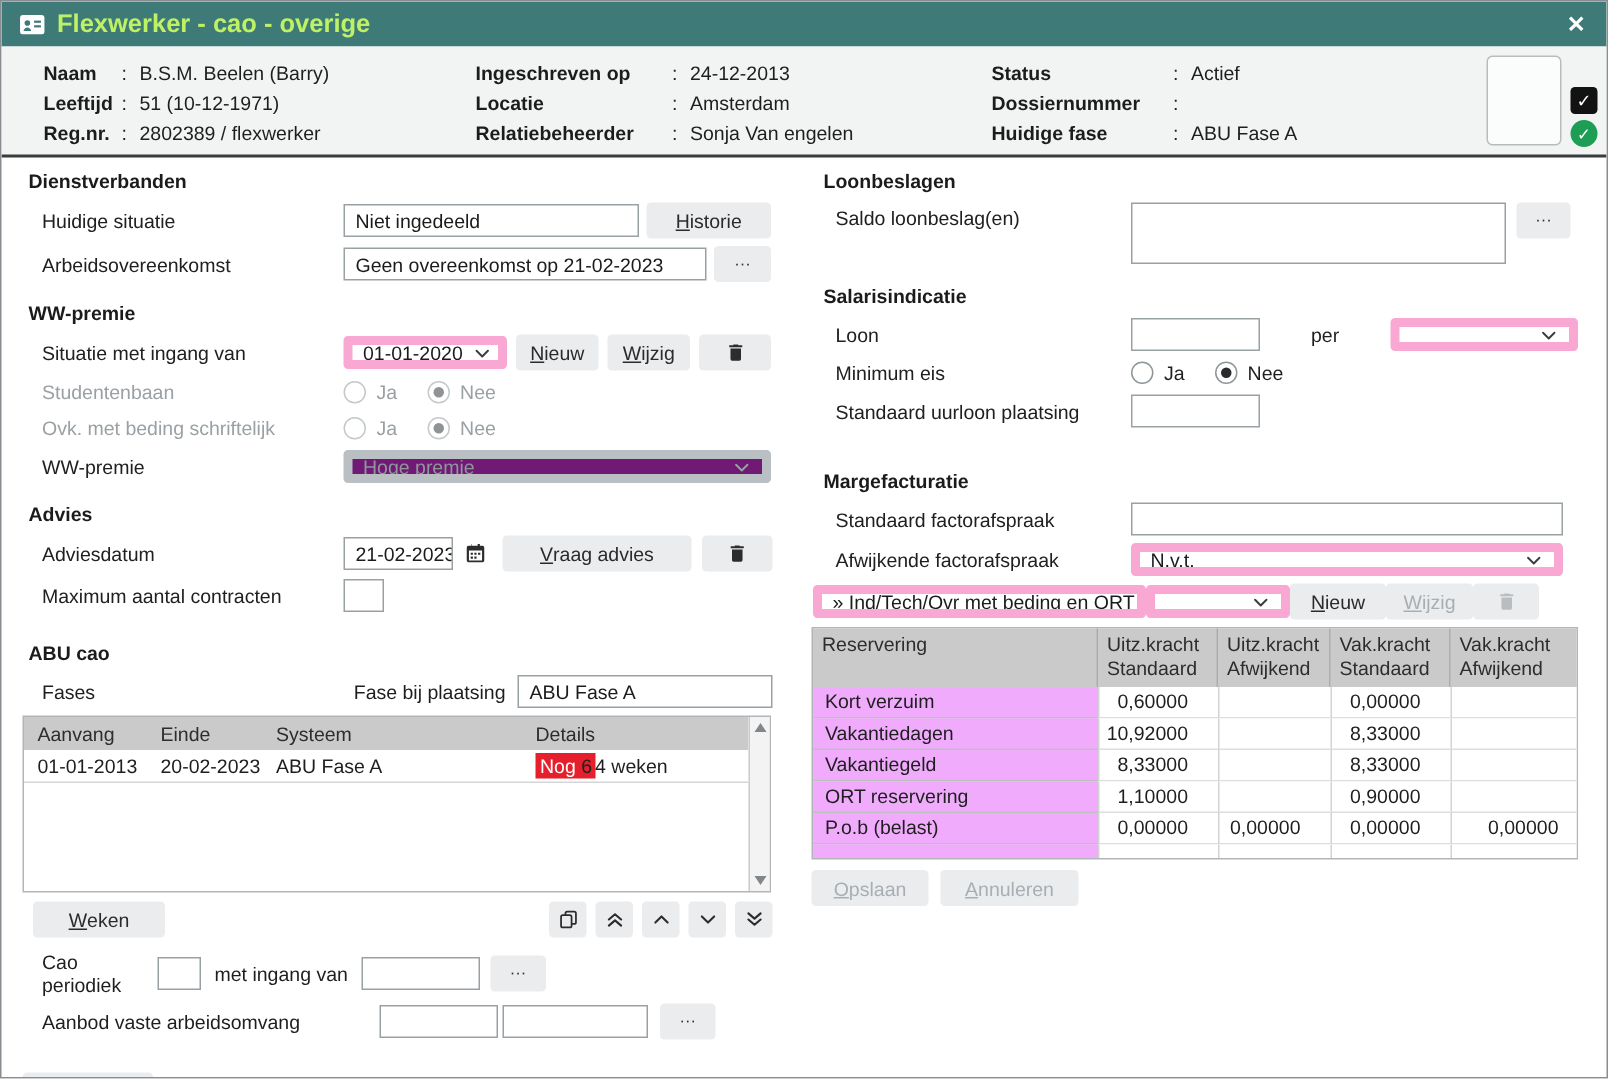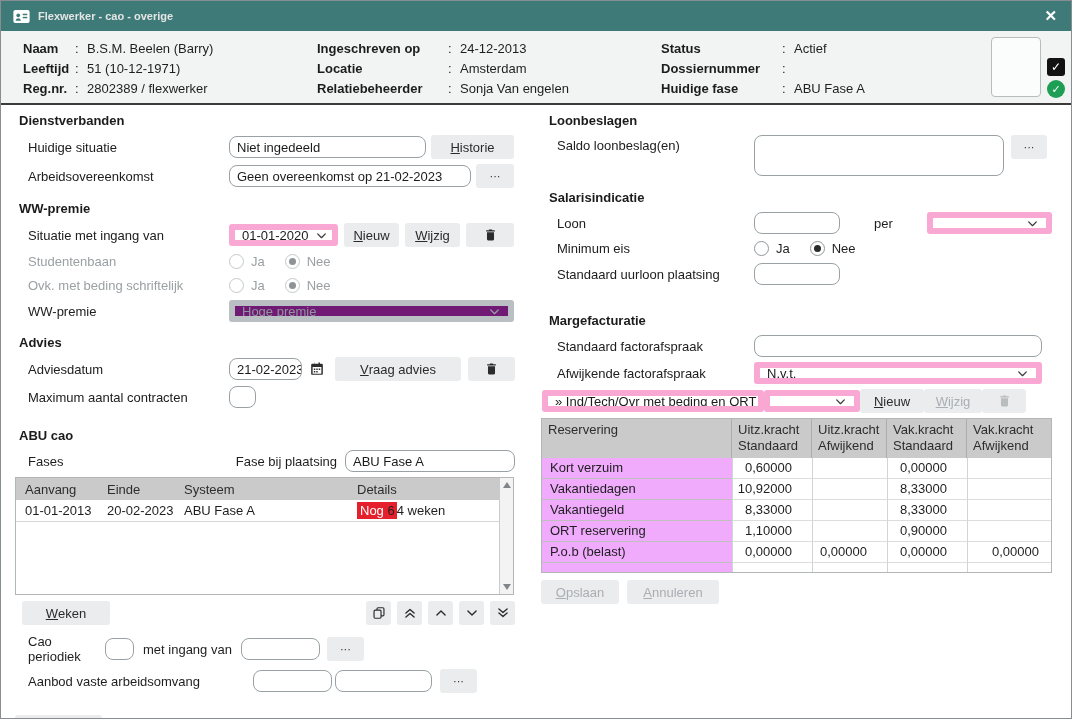--- a/index.html
+++ b/index.html
@@ -3,27 +3,27 @@
 <meta charset="utf-8">
 <style>
   * { box-sizing: border-box; margin: 0; padding: 0; }
   html,body { background:#cfd4d6; }
   body { font-family:"Liberation Sans", sans-serif; font-size:13px; color:#1e1e1e; }
   .window { position:relative; width:1072px; height:719px; background:#fff; border:1px solid #878d91; overflow:hidden; }
 
   
   .titlebar { position:absolute; top:0; left:0; right:0; height:30px; background:#3E7B78; display:flex; align-items:center; padding:0 12px; }
   .titlebar .ticon { display:flex; align-items:center; margin-right:8px; }
-  .titlebar .ttext { color:#e5e5e5; font-weight:bold; font-size:11px; flex:1; }
+  .titlebar .ttext { color:#bef264; font-weight:bold; font-size:17px; flex:1; }
   .titlebar .close { color:#fff; font-size:15px; font-weight:bold; cursor:default; padding:0 2px; }
 
   
   .headerband { position:absolute; top:30px; left:0; right:0; height:74px; background:#F2F4F4; border-bottom:2px solid #3b3b3b; }
   .hcol { position:absolute; top:8px; }
-  .hcol1 { left:22px; width:290px; }
+  .hcol1 { left:28px; width:290px; }
   .hcol2 { left:316px; width:330px; }
   .hcol3 { left:660px; width:310px; }
   .hrow { display:flex; line-height:20px; }
   .hlabel { font-weight:bold; color:#1c1c1c; }
   .hcol1 .hlabel { width:52px; }
   .hcol2 .hlabel { width:131px; }
   .hcol3 .hlabel { width:121px; }
   .hcolon { width:12px; }
   .photo { position:absolute; left:990px; top:6px; width:50px; height:60px; background:#fbfcfc; border:1px solid #b7bcbe; border-radius:4px; }
   .chk-ind { position:absolute; left:1046px; top:27px; width:18px; height:18px; background:#121212; border-radius:3px; color:#fff; font-size:12px; display:flex; align-items:center; justify-content:center; }
@@ -32,21 +32,21 @@
   
   .col-left  { position:absolute; left:14px;  top:112px; width:500px; }
   .col-right { position:absolute; left:540px; top:112px; width:511px; }
   .sect-title { font-weight:bold; color:#1b1b1b; padding-left:4px; margin-bottom:7px; }
   .col-right .sect-title { padding-left:8px; }
 
   .frow { display:flex; align-items:center; margin-bottom:5px; min-height:22px; }
   .flabel { flex:none; width:214px; padding-left:13px; color:#202020; }
   .col-right .flabel { width:213px; padding-left:16px; }
 
-  .tinput { height:22px; background:#fff; border:1px solid #99a1a5; border-radius:8px; padding:0 7px; display:flex; align-items:center; color:#1b1b1b; overflow:hidden; white-space:nowrap; }
+  .tinput { height:22px; background:#fff; border:1px solid #99a1a5; border-radius:0; padding:0 7px; display:flex; align-items:center; color:#1b1b1b; overflow:hidden; white-space:nowrap; }
   .tselect { height:22px; background:#fff; border:6px solid #f9a8d4; border-radius:3px; padding:0 7px; display:flex; align-items:center; justify-content:space-between; color:#1b1b1b; overflow:hidden; white-space:nowrap; }
   .tselect.disabled { background:#701a75; color:#8f979b; border-color:#b9bfc2; }
   .chev { width:13px; height:13px; flex:none; margin-left:6px; }
   .chev path { stroke:#3c3c3c; }
   .tselect.disabled .chev path { stroke:#9aa1a5; }
 
   .btn { height:24px; background:#EAECEE; border:none; border-radius:3px; font-family:"Liberation Sans",sans-serif; font-size:13px; color:#2b2b2b; display:inline-flex; align-items:center; justify-content:center; padding:0 12px; cursor:default; }
   .btn .accel { text-decoration:underline; }
   .btn.disabled { color:#a9aeb3; }
   .btn-icon { height:24px; background:#EAECEE; border:none; border-radius:3px; display:inline-flex; align-items:center; justify-content:center; color:#2c2c2c; cursor:default; }

